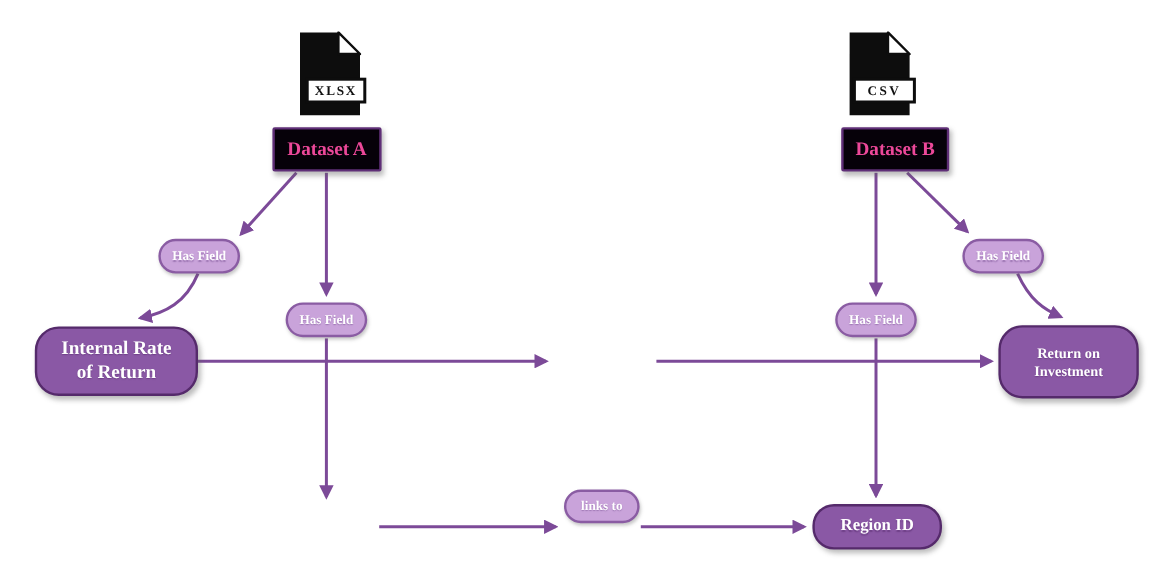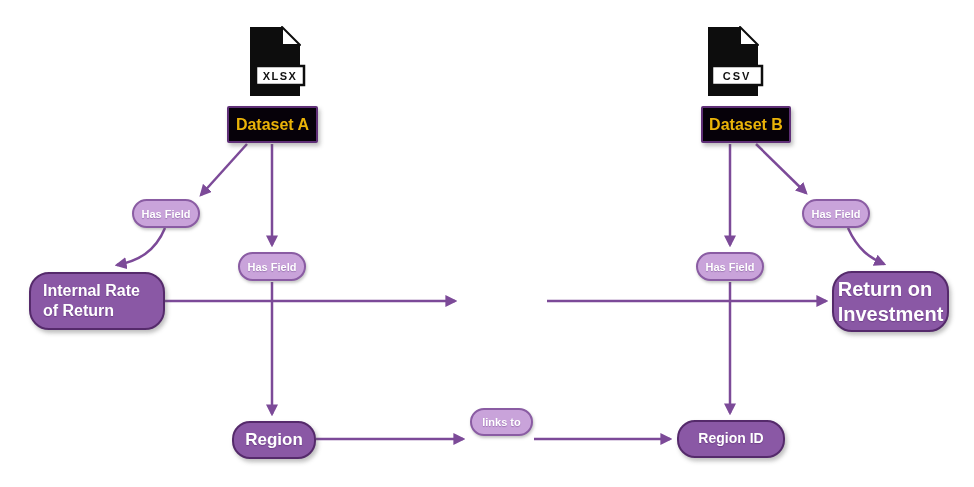--- a/index.html
+++ b/index.html
@@ -1,51 +1,51 @@
 <!DOCTYPE html>
 <html><head>
 <meta charset="utf-8">
 <style>
   html,body { margin:0; padding:0; background:#ffffff; }
   .canvas {
     position:relative; width:974px; height:472px; background:#ffffff;
-    font-family:Liberation Sans, sans-serif; overflow:hidden;
+    font-family:Liberation Serif, serif; overflow:hidden;
   }
   .edges { position:absolute; left:0; top:0; }
   .fileicon { position:absolute; }
   .dataset {
     position:absolute; box-sizing:border-box;
     display:flex; align-items:center; justify-content:center;
     background:#060109; border:2px solid #5f2f77; border-radius:2px;
-    color:#eab308; font-weight:bold; font-size:16px;
+    color:#ec4899; font-weight:bold; font-size:16px;
     box-shadow:2px 3px 4px rgba(90,90,90,.4);
   }
   .node {
     position:absolute; box-sizing:border-box;
-    display:flex; align-items:center; justify-content:center; text-align:left;
+    display:flex; align-items:center; justify-content:center; text-align:center;
     background:#8a58a5; border:2.5px solid #552a6b;
     color:#ffffff; font-weight:bold; line-height:1.25;
     text-shadow:0 1px 1px rgba(60,20,80,.35);
     box-shadow:2px 3px 4px rgba(90,90,90,.4);
   }
   .pill {
     position:absolute; box-sizing:border-box;
     display:flex; align-items:center; justify-content:center;
     background:#c9a3da; border:2px solid #8a5ca3; border-radius:15px;
     color:#ffffff; font-weight:bold; font-size:11px;
     text-shadow:0 1px 1px rgba(90,50,120,.4);
     box-shadow:1px 2px 3px rgba(90,90,90,.35);
     text-align:right;
   }
   #file-xlsx { left:246px; top:26px; }
   #file-csv  { left:704px; top:26px; }
   #dataset-a { left:227px; top:106px; width:91px; height:37px; }
   #dataset-b { left:685px; top:106px; width:90px; height:37px;margin-left:16px; }
   #node-irr       { left:29px;  top:272px; width:136px; height:58px; border-radius:20px; font-size:16px; padding:0 12px; }
-  #node-roi       { left:832px; top:271px; width:117px; height:61px; border-radius:20px; font-size:20px; padding:0 6px; }
+  #node-roi       { left:832px; top:271px; width:117px; height:61px; border-radius:20px; font-size:12px; padding:0 6px; }
   #node-region    { left:232px; top:421px; width:84px;  height:38px; border-radius:18px; font-size:17px; }
   #node-region-id { left:677px; top:420px; width:108px; height:38px; border-radius:18px; font-size:14px; }
   #pill-a-irr       { left:132px; top:199px; width:68px; height:29px; }
   #pill-a-region    { left:238px; top:252px; width:68px; height:29px; }
   #pill-b-region-id { left:696px; top:252px; width:68px; height:29px; }
   #pill-b-roi       { left:802px; top:199px; width:68px; height:29px; }
   #pill-similar     { left:462px; top:288px; width:84px; height:28px; }
   #pill-links       { left:470px; top:408px; width:63px; height:28px; }
 </style>
 </head>
@@ -87,21 +87,20 @@
     <path d="M36,1 V19 H54 Z" fill="#ffffff" stroke="#0d0d0d" stroke-width="2" stroke-linejoin="round"></path>
     <rect x="8" y="40" width="50" height="19" fill="#ffffff" stroke="#0d0d0d" stroke-width="2.5"></rect>
     <text x="33" y="53.5" text-anchor="middle" font-size="11" font-weight="bold" letter-spacing="2" fill="#111111">CSV</text>
   </svg>
 
   <div id="dataset-a" class="dataset">Dataset A</div>
   <div id="dataset-b" class="dataset">Dataset B</div>
 
   <div id="node-irr" class="node">Internal Rate of Return</div>
   <div id="node-roi" class="node">Return on Investment</div>
-  <div id="node-region" class="node">Region</div>
   <div id="node-region-id" class="node">Region ID</div>
 
   <div id="pill-a-irr" class="pill">Has Field</div>
   <div id="pill-a-region" class="pill">Has Field</div>
   <div id="pill-b-region-id" class="pill">Has Field</div>
   <div id="pill-b-roi" class="pill">Has Field</div>
   <div id="pill-links" class="pill">links to</div>
 
 </div>
 

